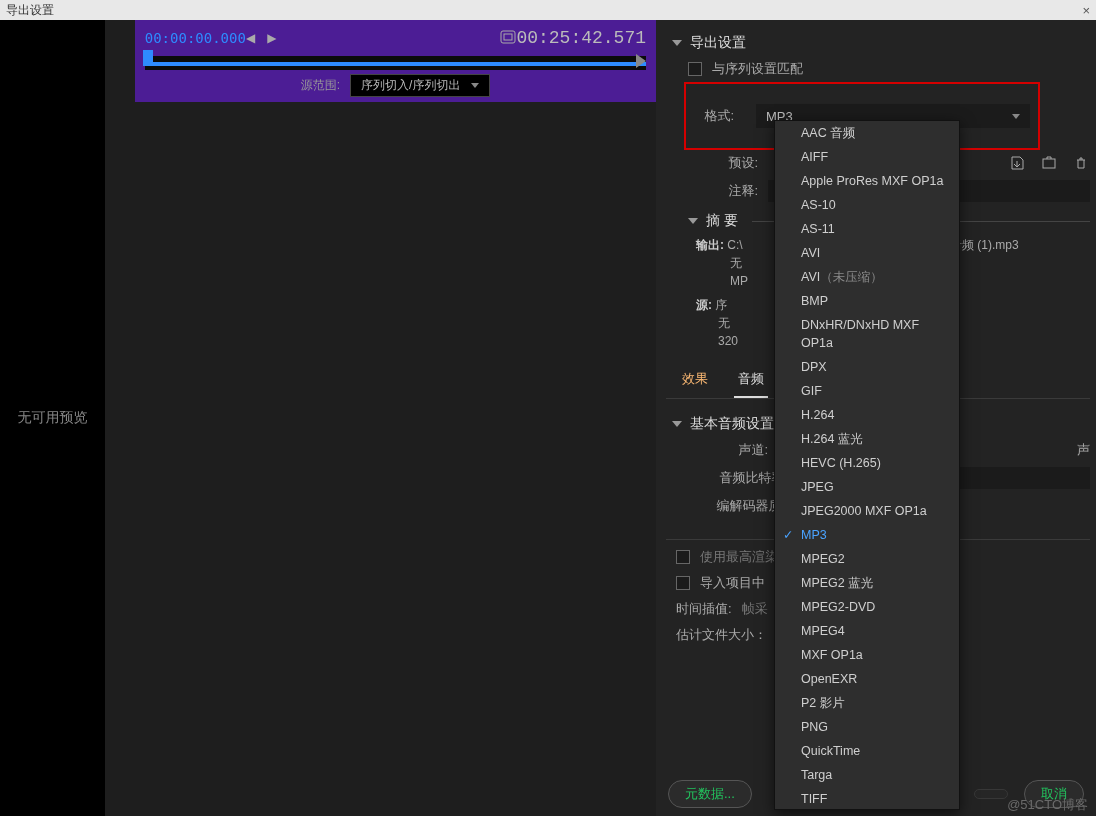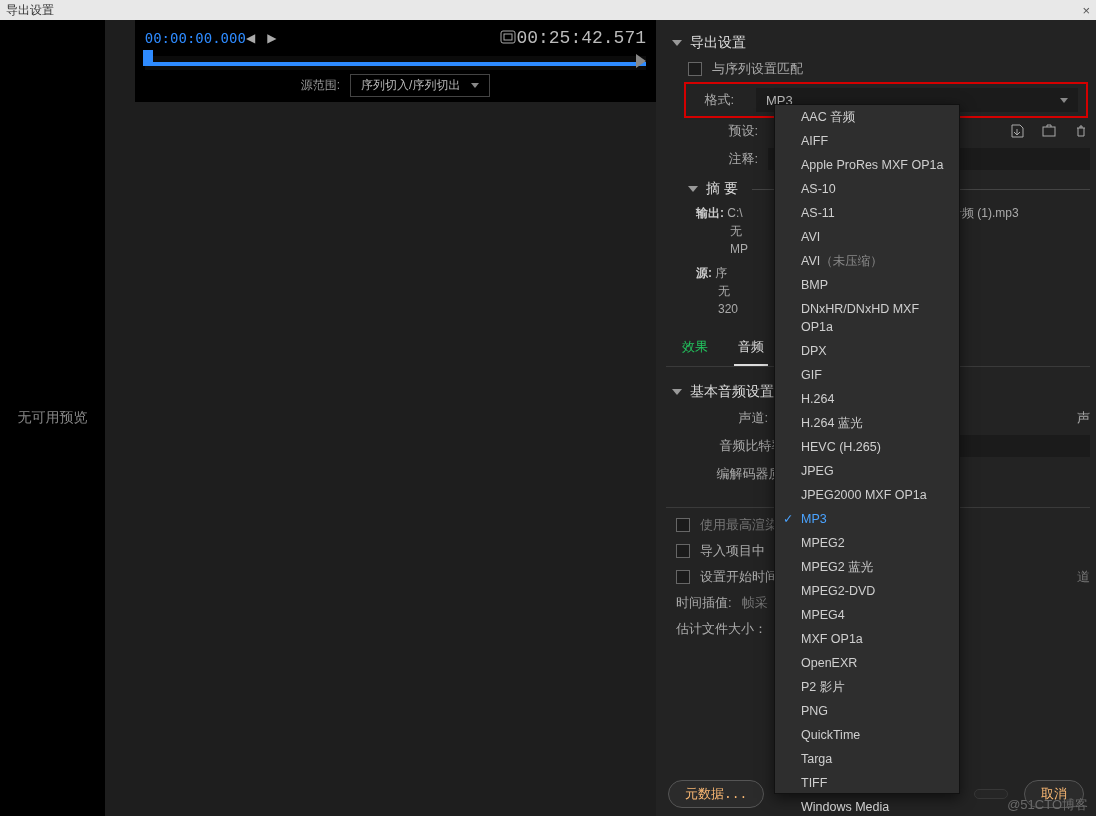--- a/index.html
+++ b/index.html
@@ -38,21 +38,21 @@
     flex: 1;
     background: #000;
     display: flex;
     align-items: center;
     justify-content: center;
     color: #888;
     font-size: 14px;
   }
   .timeline {
     height: 82px;
-    background: #000000;
+    background: #4c1d95;
     padding: 6px 10px 0 10px;
     position: relative;
     margin-left: 30px;
   }
   .tl-row1 { display:flex; align-items:center; justify-content:space-between; height:24px;}
   .tc-left { color:#2e8bff; font-family:monospace; font-size:14px; }
   .tc-right{ color:#bbb; font-family:Liberation Mono, monospace; font-size:18px; }
   .tl-ctrls { display:flex; gap:12px; color:#aaa; font-size:12px; align-items:center;}
   .tl-bar { margin-top:6px; height:14px; background:#0b0b0b; position:relative; }
   .tl-fill{ position:absolute; left:0; right:0; top:6px; height:4px; background:#2e8bff; }
@@ -66,43 +66,43 @@
     background: #232323;
     padding: 8px 6px 0 10px;
     position: relative;
     overflow: hidden;
   }
   .sec-head{ display:flex; align-items:center; gap:8px; color:#ddd; font-size:14px; padding:6px 0 4px 6px;}
   .twirl{ width:0;height:0;border-left:5px solid transparent;border-right:5px solid transparent;border-top:6px solid #999; display:inline-block;}
   .row{ display:flex; align-items:center; padding:4px 0 4px 22px; font-size:13px; color:#aaa; gap:10px;}
   .chk{ width:14px; height:14px; border:1px solid #666; background:#1b1b1b; flex:none;}
   .lbl{ width:70px; text-align:right; color:#aaa;}
-  .format-row{ border:2px solid #d40000; padding:4px 8px; display:flex; align-items:center; gap:22px; margin-left:18px; width:404px; }
+  .format-row{ border:2px solid #d40000; padding:20px 8px; display:flex; align-items:center; gap:22px; margin-left:18px; width:356px; }
   .format-row .lbl{ width:40px;}
   .format-sel{ flex:1; background:#1b1b1b; color:#bbb; height:24px; display:flex; align-items:center; justify-content:space-between; padding:0 10px;}
   .chev{ width:0;height:0;border-left:4px solid transparent;border-right:4px solid transparent;border-top:5px solid #888;}
   .field{ flex:1; background:#1b1b1b; height:22px; }
   .icons-r{ display:flex; gap:14px; margin-left:auto; color:#999; }
   .icn{ width:18px;height:18px; display:flex; align-items:center; justify-content:center;}
   .muted{ color:#777;}
   .summary{ padding:2px 0 6px 30px; font-size:12px; color:#aaa; line-height:18px;}
   .summary b{ color:#ccc; font-weight:bold;}
   .tabs{ border-bottom:1px solid #3a3a3a; display:flex; gap:22px; padding:4px 0 0 12px; margin-top:4px;}
-  .tab{ padding:6px 4px 8px 4px; color:#22c55e; }
+  .tab{ padding:6px 4px 8px 4px; color:#fdba74; }
   .tab.act{ color:#ddd; border-bottom:2px solid #ddd; }
   .divider{ height:1px; background:#3a3a3a; margin:4px 0;}
   .footer{ position:absolute; bottom:0; left:0; right:0; padding:8px 12px; display:flex; gap:16px; align-items:center;}
-  .btn{ background:#2b2b2b; border:1px solid #555; border-radius:14px; padding:4px 16px; color:#fdba74; font-size:13px;font-family:Liberation Mono, monospace;}
+  .btn{ background:#2b2b2b; border:1px solid #555; border-radius:14px; padding:4px 16px; color:#22c55e; font-size:13px;}
   .wm{ position:absolute; right:8px; bottom:2px; color:#6a6a6a; font-size:13px; pointer-events:none;}
 
   
   .dropdown{
     position:absolute;
     left:774px;
-    top:104px;
+    top:120px;
     width:186px;
     background:#2e2e2e;
     border:1px solid #111;
     box-shadow:0 4px 14px rgba(0,0,0,.6);
     z-index:50;
     max-height:690px;
   }
   .dd-item{ padding:3px 10px 3px 26px; font-size:12.5px; color:#cfcfcf; position:relative; line-height:18px;}
   .dd-item.sel{ color:#4aa3ff; }
   .dd-item.sel::before{ content:"✓"; position:absolute; left:8px; color:#4aa3ff; }
@@ -242,26 +242,20 @@
 
     <div class="divider" style="margin-top:20px"></div>
 
     <div class="row" style="padding-left:10px">
       <span class="chk"></span>
       <span class="muted">使用最高渲染</span>
     </div>
     <div class="row" style="padding-left:10px">
       <span class="chk"></span>
       <span>导入项目中</span>
-    </div>
-    <div class="row" style="padding-left:10px">
-      <span class="chk"></span>
-      <span>设置开始时间</span>
-      <span style="flex:1"></span>
-      <span class="muted">道</span>
     </div>
     <div class="row" style="padding-left:10px">
       <span>时间插值:</span>
       <span class="muted">帧采</span>
     </div>
     <div class="row" style="padding-left:10px">
       <span>估计文件大小：</span>
       <span>2</span>
     </div>
 

